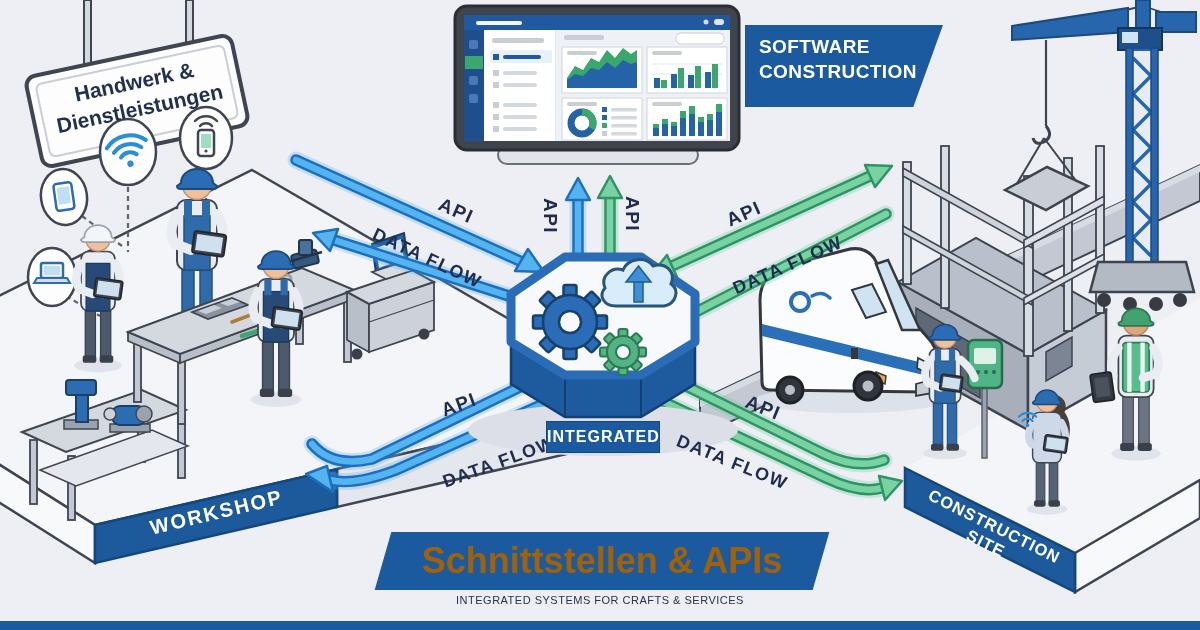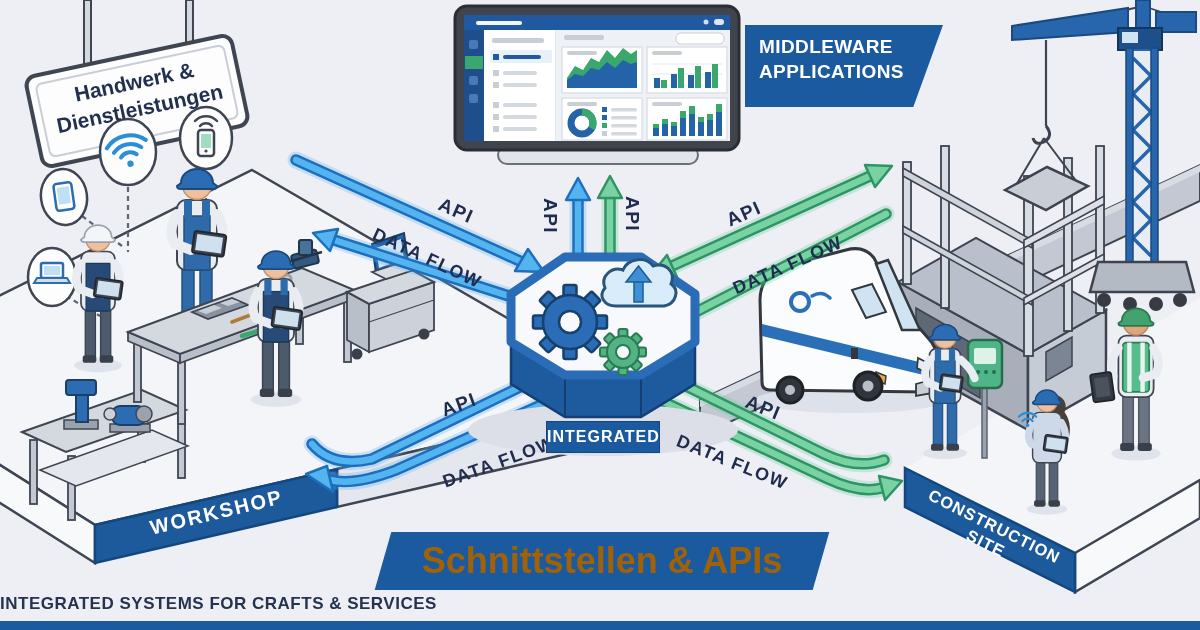--- a/index.html
+++ b/index.html
@@ -22,22 +22,22 @@
        color:#fff;font-weight:bold;font-size:20px;letter-spacing:2px;
        transform:rotate(-13.5deg);}
   .cst{position:absolute;left:895px;top:516px;width:190px;text-align:center;
        color:#fff;font-weight:bold;font-size:16.5px;letter-spacing:1px;
        transform:rotate(26.5deg);}
   .title-banner{position:absolute;left:383px;top:532px;width:438px;height:58px;}
   .title-banner .bg{position:absolute;inset:0;background:#1b5a9e;
                     transform:skewX(-16deg);}
   .title-banner .txt{position:relative;width:100%;text-align:center;color:#a16207;
                      font-weight:bold;font-size:36px;line-height:58px;}
-  .subtitle{position:absolute;left:0;top:594px;width:1200px;text-align:left;
-            color:#26334f;font-weight:bold;font-size:17px;letter-spacing:.5px;}
+  .subtitle{position:absolute;left:0;top:594px;width:1200px;text-align:center;
+            color:#26334f;font-weight:normal;font-size:11px;letter-spacing:.5px;}
   .footer-bar{position:absolute;left:0;bottom:0;width:1200px;height:9px;
               background:#1b5a9e;}
   .rot90{transform:rotate(90deg);}
   
   .ab-glow{stroke:rgba(100,180,240,.3);stroke-width:17;fill:none;stroke-linecap:round;}
   .ab-out{stroke:#1d6fbe;stroke-width:11.5;fill:none;stroke-linecap:round;}
   .ab-in{stroke:#54b4f0;stroke-width:6.5;fill:none;stroke-linecap:round;}
   .ah-b{fill:#54b4f0;stroke:#1d6fbe;stroke-width:2.5;stroke-linejoin:round;}
   .ag-glow{stroke:rgba(110,205,160,.3);stroke-width:17;fill:none;stroke-linecap:round;}
   .ag-out{stroke:#2f9464;stroke-width:11.5;fill:none;stroke-linecap:round;}
@@ -570,22 +570,22 @@
     </g>
   </g>
 </svg>
 
 <div class="lbl sign-text">
   <div>Handwerk &amp;</div>
   <div>Dienstleistungen</div>
 </div>
 
 <div class="badge">
-  <div>MIDDLEWARE</div>
-  <div>APPLICATIONS</div>
+  <div>SOFTWARE</div>
+  <div>CONSTRUCTION</div>
 </div>
 
 <div class="alabel" style="left:438px;top:200px;transform:rotate(24deg);">API</div>
 <div class="alabel" style="left:368px;top:248px;transform:rotate(25deg);font-size:18px;">DATA FLOW</div>
 <div class="alabel rot90" style="left:532px;top:205px;">API</div>
 <div class="alabel rot90" style="left:614px;top:203px;">API</div>
 <div class="alabel" style="left:726px;top:203px;transform:rotate(-24deg);">API</div>
 <div class="alabel" style="left:729px;top:255px;transform:rotate(-24deg);font-size:18px;">DATA FLOW</div>
 <div class="alabel" style="left:441px;top:394px;transform:rotate(-20deg);">API</div>
 <div class="alabel" style="left:440px;top:452px;transform:rotate(-20deg);font-size:18px;">DATA FLOW</div>

